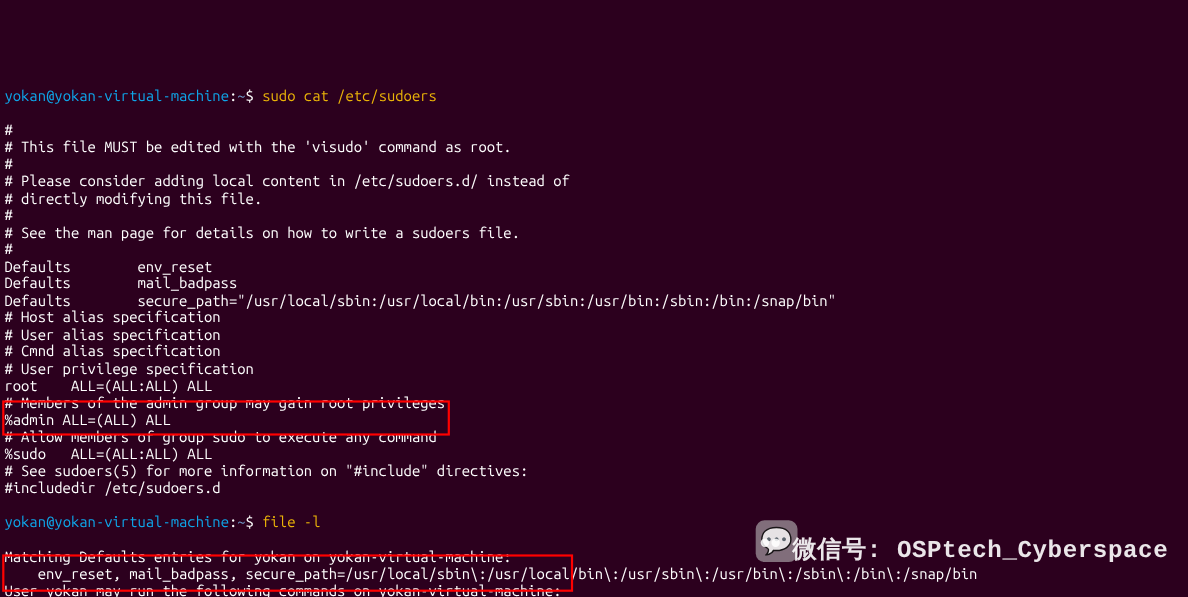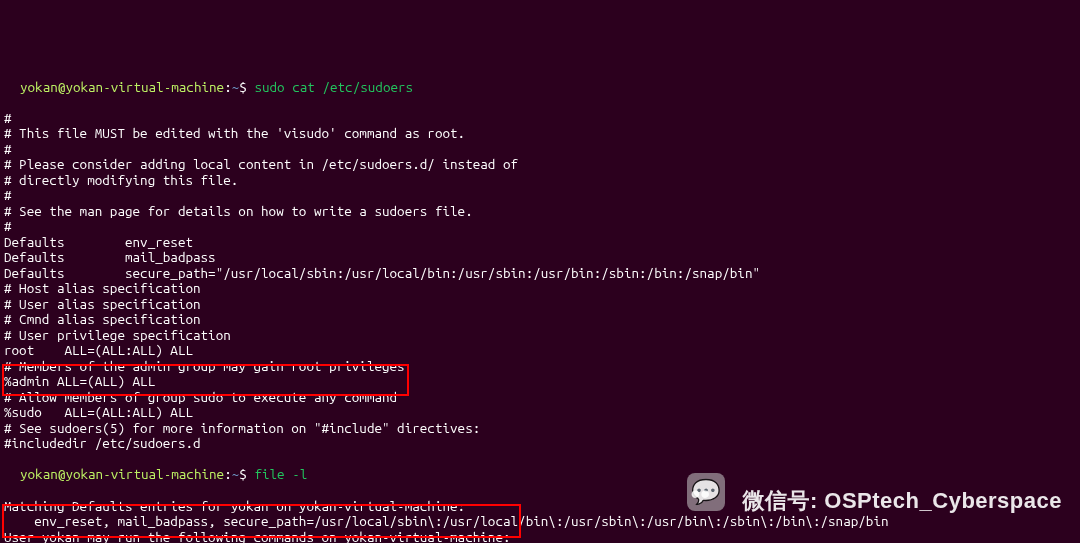--- a/index.html
+++ b/index.html
@@ -12,38 +12,38 @@
       color: #ffffff;
       width: 1080px;
       height: 543px;
       overflow: hidden;
       position: relative;
       white-space: pre;
     }
     .terminal {
       padding: 2px 4px;
     }
-    .prompt-user { color: #bef264; margin-left: 16px; }
+    .prompt-user { color: #0ea5e9; }
     .prompt-colon { color: #ffffff; }
     .prompt-path { color: #729fcf; }
     .prompt-dollar { color: #ffffff; }
-    .cmd { color: #22c55e; }
+    .cmd { color: #eab308; }
     .output { color: #ffffff; }
     .redbox {
       position: absolute;
       border: 2px solid #ff0000;
       pointer-events: none;
     }
     .redbox1 { top: 364px; left: 2px; width: 403px; height: 28px; }
     .redbox2 { top: 504px; left: 2px; width: 515px; height: 30px; }
     .watermark {
       position: absolute;
       bottom: 30px;
       right: 18px;
-      font-family: Liberation Sans, sans-serif;
+      font-family: Liberation Mono, monospace;
       font-size: 22px;
       font-weight: 600;
       color: rgba(255,255,255,0.9);
       letter-spacing: 0.5px;
       z-index: 10;
     }
     .watermark-dots {
       position: absolute;
       bottom: 45px;
       right: 370px;

